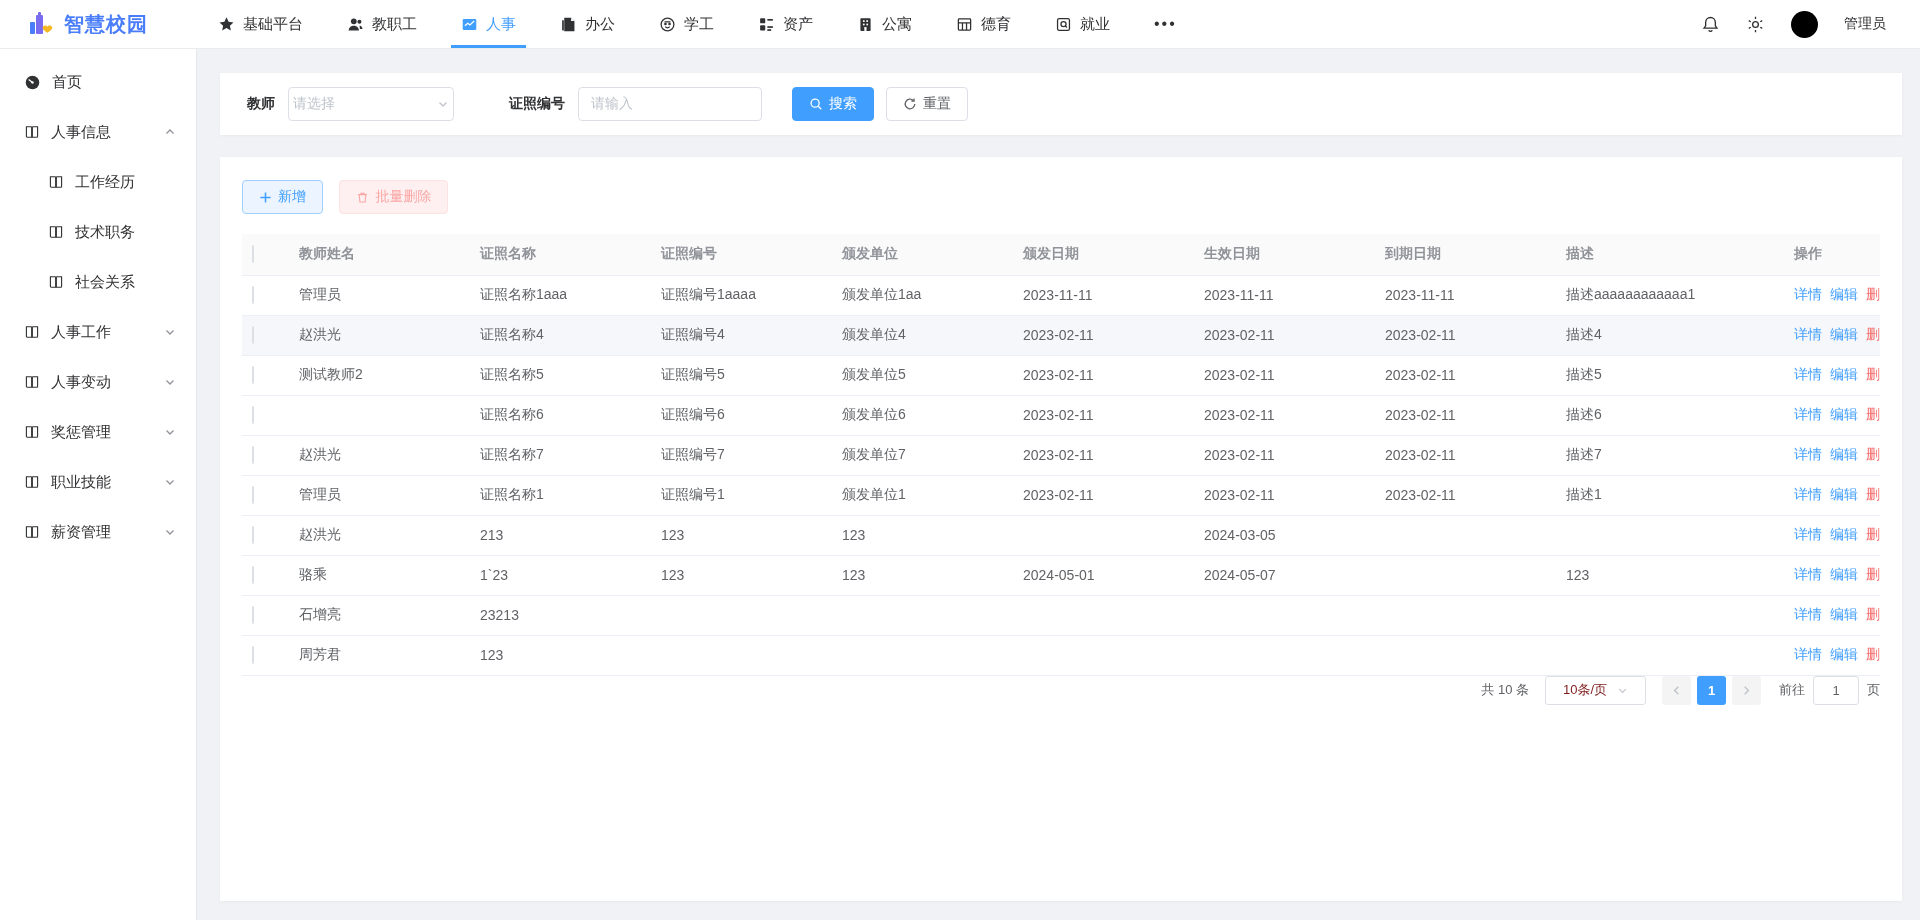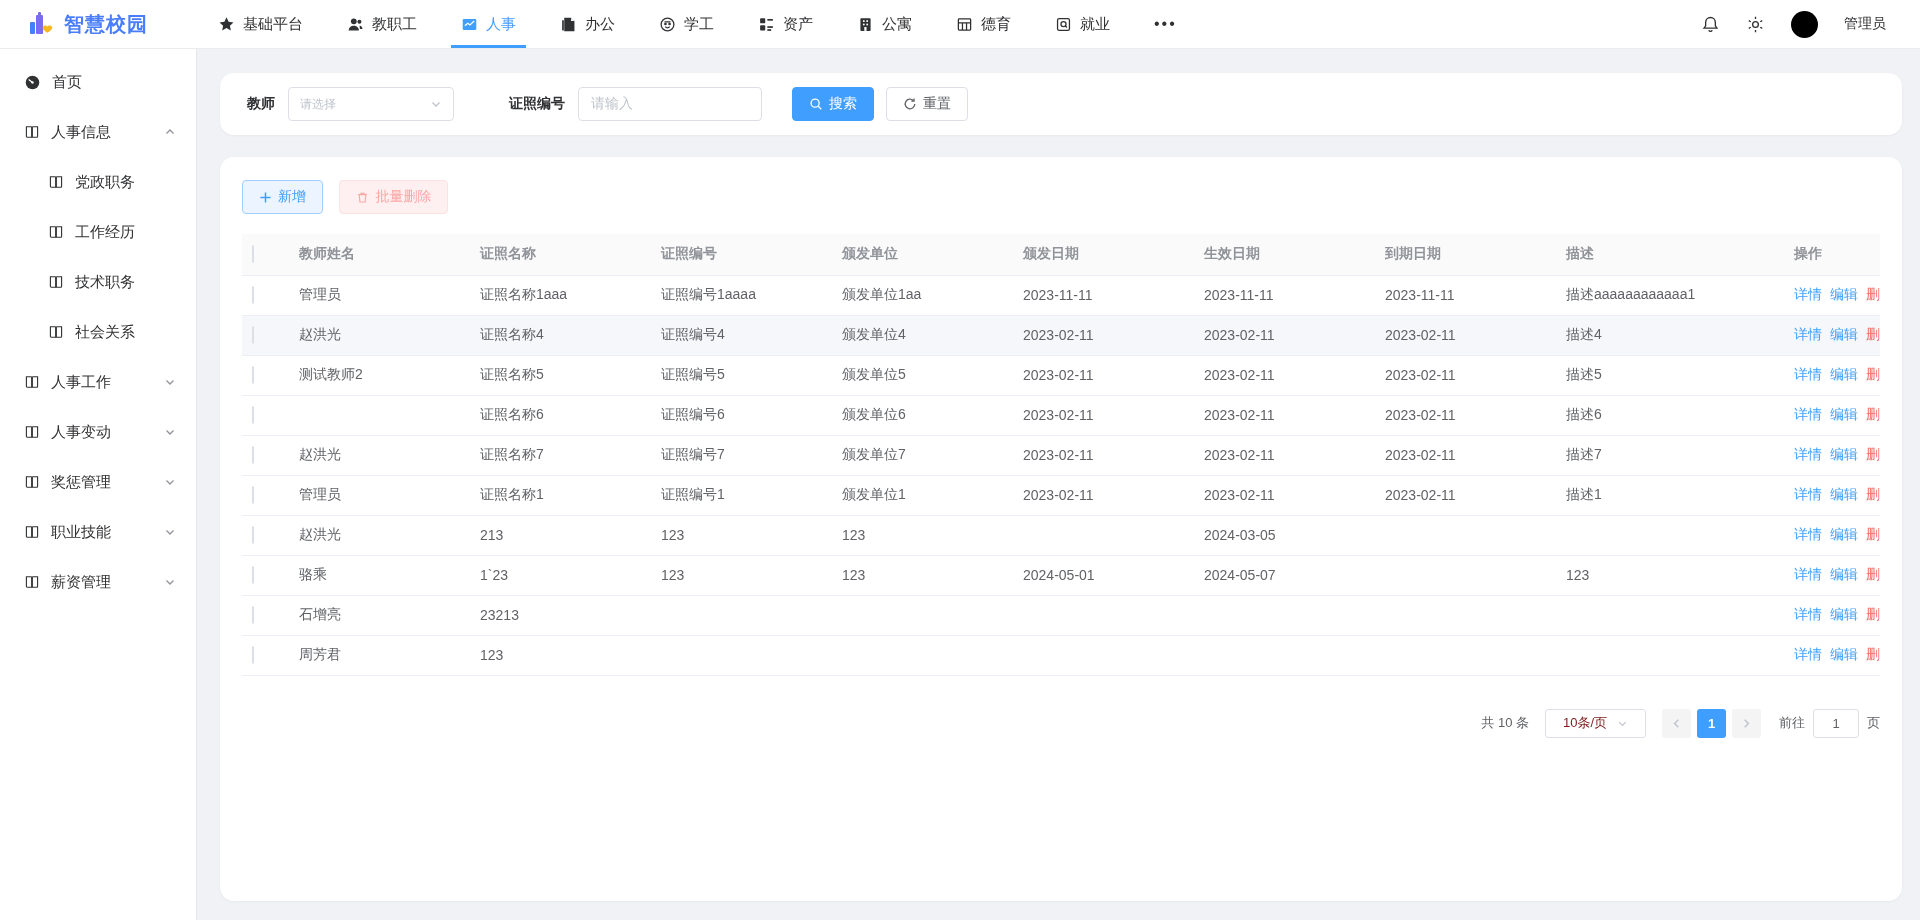--- a/index.html
+++ b/index.html
@@ -28,24 +28,24 @@
   .side-item{display:flex;align-items:center;height:50px;padding:0 20px 0 24px;font-size:15px;color:#303133;cursor:pointer}
   .side-item .s-icon{display:flex;align-items:center;color:#303133}
   .side-item .s-label{flex:1;margin-left:11px;white-space:nowrap}
   .side-item .chev{color:#909399;display:flex;align-items:center}
   .side-sub .side-item{padding-left:48px}
   .side-item.active{color:#409eff}
   .side-item.active .s-icon{color:#409eff}
 
   
   .main{margin-left:197px;padding:73px 18px 20px 23px}
-  .card{background:#fff;border-radius:14px;box-shadow:0 1px 3px rgba(0,0,0,.04)}
+  .card{background:#fff;border-radius:0;box-shadow:0 1px 3px rgba(0,0,0,.04)}
   .search-card{height:62px;display:flex;align-items:center;padding:0 27px;margin-bottom:22px}
   .field-label{font-size:14px;font-weight:bold;color:#303133;white-space:nowrap}
-  .select-box{width:166px;height:34px;border:1px solid #dcdfe6;border-radius:4px;display:flex;align-items:center;justify-content:space-between;padding:0 11px;margin-left:13px;font-size:12px;background:#fff;cursor:pointer}
+  .select-box{width:166px;height:34px;border:1px solid #dcdfe6;border-radius:4px;display:flex;align-items:center;justify-content:space-between;padding:0 4px;margin-left:13px;font-size:14px;background:#fff;cursor:pointer}
   .placeholder{color:#bfc4cc}
   .sel-chev{color:#c0c4cc}
   .gap1{width:55px}
   .gap2{width:30px}
   .text-input{width:184px;height:34px;border:1px solid #dcdfe6;border-radius:4px;padding:0 12px;font-size:14px;margin-left:13px;color:#606266;font-family:Liberation Serif, serif;outline:none}
   .text-input::placeholder{color:#bfc4cc}
   .btn{display:inline-flex;align-items:center;gap:6px;height:34px;padding:0 16px;border-radius:4px;font-size:14px;cursor:pointer;border:1px solid transparent;font-family:inherit;white-space:nowrap}
   .btn-primary{background:#409eff;border-color:#409eff;color:#fff}
   .btn-plain{background:#fff;border-color:#dcdfe6;color:#606266;margin-left:12px}
   .btn-add{background:#ecf5ff;border-color:#a0cfff;color:#409eff}
@@ -57,21 +57,21 @@
   th{background:#fafafa;color:#909399;font-size:14px;font-weight:bold;text-align:left;height:41px;padding:0 10px;border-bottom:1px solid #ebeef5;white-space:nowrap}
   td{height:40px;font-size:14px;color:#606266;padding:0 10px;border-bottom:1px solid #ebeef5;white-space:nowrap;overflow:hidden}
   tr.hl td{background:#f5f7fa}
   .cbx{width:14px;height:14px;border:1px solid #dcdfe6;border-radius:2px;background:#fff;cursor:pointer}
   .link{cursor:pointer;margin-right:8px}
   .link:last-child{margin-right:0}
   .link.blue{color:#409eff}
   .link.red{color:#f56c6c}
 
   
-  .pager{display:flex;align-items:center;justify-content:flex-end;margin-top:33px;font-size:13px;color:#606266}
+  .pager{display:flex;align-items:center;justify-content:flex-end;font-size:13px;color:#606266}
   .pg-total{margin-right:16px}
   .pg-size{width:101px;height:29px;border:1px solid #dcdfe6;border-radius:3px;display:flex;align-items:center;justify-content:center;gap:10px;font-size:13px;color:#7f1d1d;background:#fff;cursor:pointer;margin-right:16px}
   .pg-btn{width:29px;height:29px;border-radius:3px;background:#f4f4f5;display:flex;align-items:center;justify-content:center;color:#c0c4cc;cursor:pointer;margin-right:6px}
   .pg-num{width:29px;height:29px;border-radius:3px;background:#409eff;color:#fff;font-weight:bold;display:flex;align-items:center;justify-content:center;font-size:13px;cursor:pointer;margin-right:6px}
   .pg-goto{margin-left:12px;margin-right:8px}
   .pg-input{width:46px;height:29px;border:1px solid #dcdfe6;border-radius:3px;text-align:center;font-size:13px;color:#606266;font-family:inherit;outline:none;margin-right:8px}
 </style>
 </head>
 <body>
 
@@ -223,29 +223,20 @@
           </svg>
         </span>
         <span class="s-label">人事信息</span>
         <span class="chev">
           <svg width="12" height="12" viewBox="0 0 12 12" fill="none" stroke="currentColor" stroke-width="1.3">
             <path d="M2.5 7.5L6 4l3.5 3.5"></path>
           </svg>
         </span>
       </div>
       <div class="side-sub">
-        <div class="side-item">
-          <span class="s-icon">
-            <svg width="16" height="16" viewBox="0 0 20 20" fill="none" stroke="currentColor" stroke-width="1.4">
-              <path d="M3 3.5h5.6a1 1 0 011 1v12h-5.6a1 1 0 01-1-1z"></path>
-              <path d="M17 3.5h-5.6a1 1 0 00-1 1v12H16a1 1 0 001-1z"></path>
-            </svg>
-          </span>
-          <span class="s-label">党政职务</span>
-        </div>
         <div class="side-item">
           <span class="s-icon">
             <svg width="16" height="16" viewBox="0 0 20 20" fill="none" stroke="currentColor" stroke-width="1.4">
               <path d="M3 3.5h5.6a1 1 0 011 1v12h-5.6a1 1 0 01-1-1z"></path>
               <path d="M17 3.5h-5.6a1 1 0 00-1 1v12H16a1 1 0 001-1z"></path>
             </svg>
           </span>
           <span class="s-label">工作经历</span>
         </div>
         <div class="side-item">

